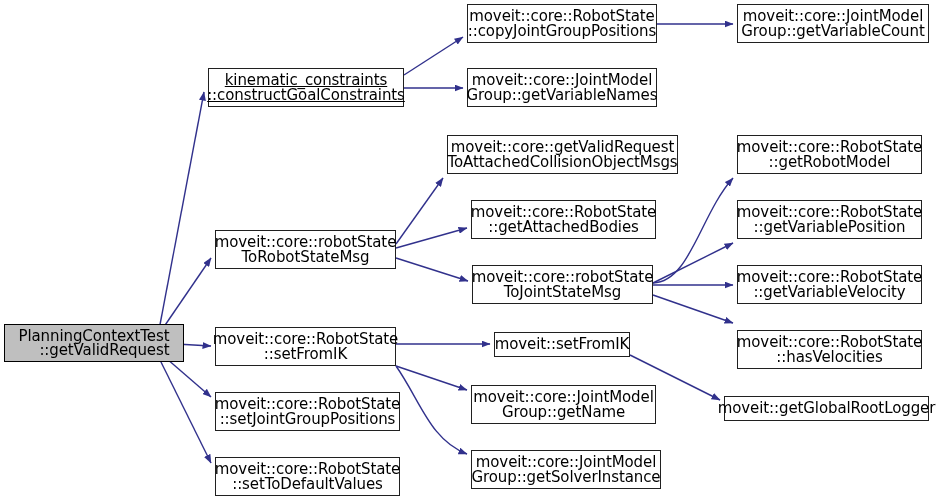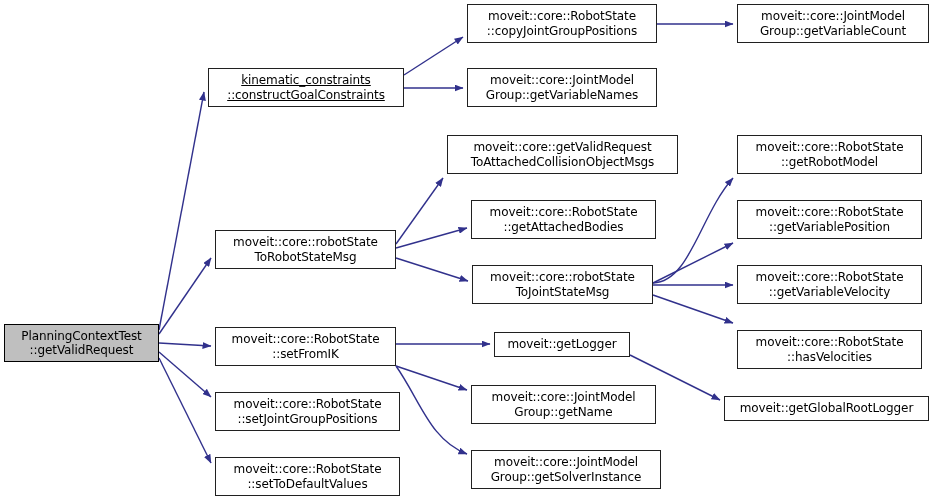--- a/index.html
+++ b/index.html
@@ -26,21 +26,21 @@
   .node {
     position: absolute;
     box-sizing: border-box;
     border: 1px solid #202020;
     background: #ffffff;
     color: #000000;
     display: flex;
     align-items: center;
     justify-content: center;
     text-align: center;
-    font-size: 12px;
+    font-size: 15px;
     line-height: 14.2px;
     letter-spacing: -0.1px;
     white-space: pre-line;
     padding: 0 3px;
   }
   .node.root {
     background: #bfbfbf;
     border-color: #000000;
   }
 </style>
@@ -70,21 +70,21 @@
         <path d="M 653 283 L 733 243" fill="none" stroke="#31318c" stroke-width="1.4" marker-end="url(#arrow)"></path>
         <path d="M 653 285 L 733 285" fill="none" stroke="#31318c" stroke-width="1.4" marker-end="url(#arrow)"></path>
         <path d="M 653 295 L 733 323" fill="none" stroke="#31318c" stroke-width="1.4" marker-end="url(#arrow)"></path>
         <path d="M 396 344 L 490 344" fill="none" stroke="#31318c" stroke-width="1.4" marker-end="url(#arrow)"></path>
         <path d="M 396 366 L 467 390" fill="none" stroke="#31318c" stroke-width="1.4" marker-end="url(#arrow)"></path>
         <path d="M 396 366 C 420 400 430 440 467 454" fill="none" stroke="#31318c" stroke-width="1.4" marker-end="url(#arrow)"></path>
         <path d="M 630 355 L 720 400" fill="none" stroke="#31318c" stroke-width="1.4" marker-end="url(#arrow)"></path>
       </g>
   </svg>
   <div id="node-group">
-      <div class="node root" style="left: 4px; top: 324px; width: 155px; height: 38px;">PlanningContextTest
+      <div class="node root" style="left: 4px; top: 324px; width: 180px; height: 38px; text-align: right;">PlanningContextTest
 ::getValidRequest</div>
       <div class="node" style="left: 208px; top: 68px; width: 196px; height: 39px; text-decoration: underline;">kinematic_constraints
 ::constructGoalConstraints</div>
       <div class="node" style="left: 467px; top: 4px; width: 190px; height: 39px;">moveit::core::RobotState
 ::copyJointGroupPositions</div>
       <div class="node" style="left: 467px; top: 68px; width: 190px; height: 39px;">moveit::core::JointModel
 Group::getVariableNames</div>
       <div class="node" style="left: 737px; top: 4px; width: 192px; height: 39px;">moveit::core::JointModel
 Group::getVariableCount</div>
       <div class="node" style="left: 447px; top: 135px; width: 231px; height: 39px;">moveit::core::getValidRequest
@@ -98,21 +98,21 @@
       <div class="node" style="left: 737px; top: 135px; width: 185px; height: 39px;">moveit::core::RobotState
 ::getRobotModel</div>
       <div class="node" style="left: 737px; top: 200px; width: 185px; height: 39px;">moveit::core::RobotState
 ::getVariablePosition</div>
       <div class="node" style="left: 737px; top: 265px; width: 185px; height: 39px;">moveit::core::RobotState
 ::getVariableVelocity</div>
       <div class="node" style="left: 737px; top: 330px; width: 185px; height: 39px;">moveit::core::RobotState
 ::hasVelocities</div>
       <div class="node" style="left: 215px; top: 327px; width: 181px; height: 39px;">moveit::core::RobotState
 ::setFromIK</div>
-      <div class="node" style="left: 494px; top: 332px; width: 136px; height: 25px;">moveit::getLogger</div>
+      <div class="node" style="left: 494px; top: 332px; width: 136px; height: 25px;">moveit::setFromIK</div>
       <div class="node" style="left: 471px; top: 385px; width: 185px; height: 39px;">moveit::core::JointModel
 Group::getName</div>
       <div class="node" style="left: 471px; top: 450px; width: 190px; height: 39px;">moveit::core::JointModel
 Group::getSolverInstance</div>
       <div class="node" style="left: 215px; top: 392px; width: 185px; height: 39px;">moveit::core::RobotState
 ::setJointGroupPositions</div>
       <div class="node" style="left: 215px; top: 457px; width: 185px; height: 39px;">moveit::core::RobotState
 ::setToDefaultValues</div>
       <div class="node" style="left: 724px; top: 396px; width: 205px; height: 25px;">moveit::getGlobalRootLogger</div>
     </div>

